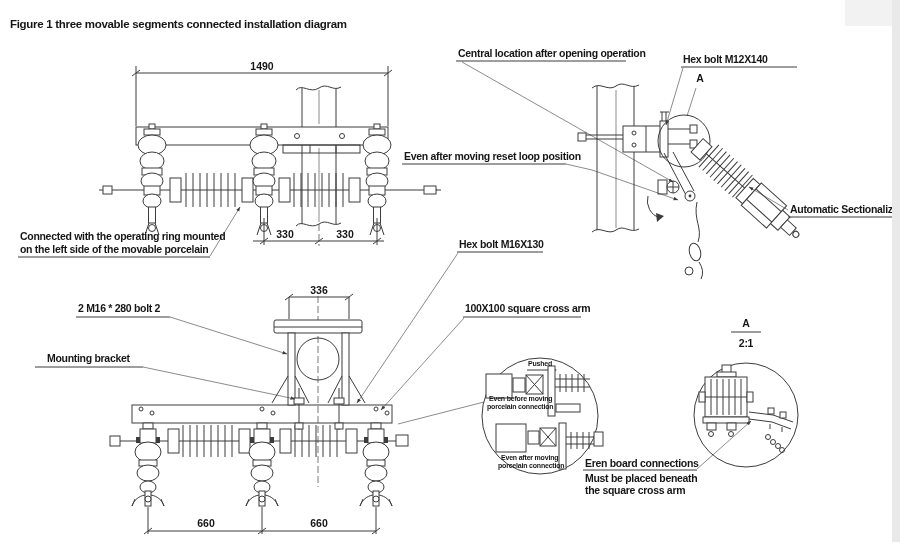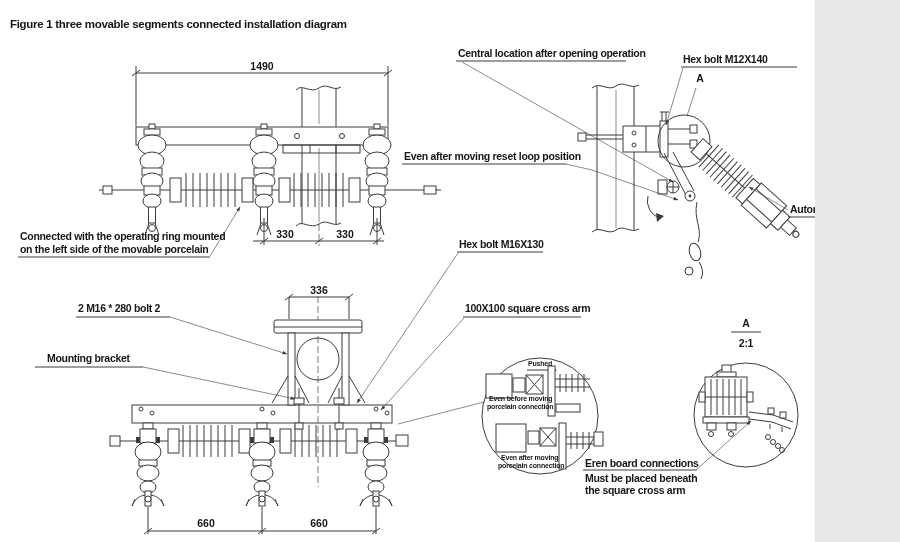--- a/index.html
+++ b/index.html
@@ -1,16 +1,16 @@
 <!DOCTYPE html>
 <html><head>
 <meta charset="utf-8">
 <style>
   html,body{margin:0;padding:0;background:#e9e9e9;}
-  .canvas{position:relative;width:815px;height:542px;background:#ffffff;overflow:hidden;
+  .canvas{position:relative;width:892px;height:542px;background:#ffffff;overflow:hidden;
           font-family:"Liberation Sans",sans-serif;}
   svg{display:block;}
   svg .lw *{stroke:#3c3c3c;stroke-width:1;fill:none;stroke-linecap:butt;}
   svg .thin{stroke-width:0.6;}
   svg .wf{fill:#ffffff;}
   svg .fil{fill:#3c3c3c;stroke:none;}
   svg .dash{stroke-dasharray:7 3;stroke-width:0.7;}
   svg text{fill:#161616;stroke:none;font-family:"Liberation Sans",sans-serif;
            font-weight:700;font-size:10.5px;letter-spacing:-0.3px;}
   svg text.title{font-size:11.5px;}

